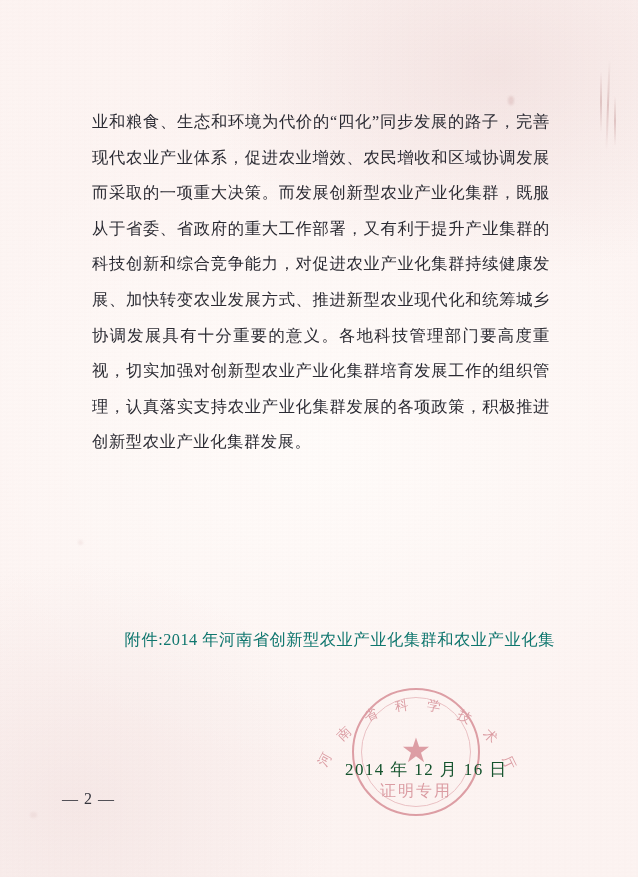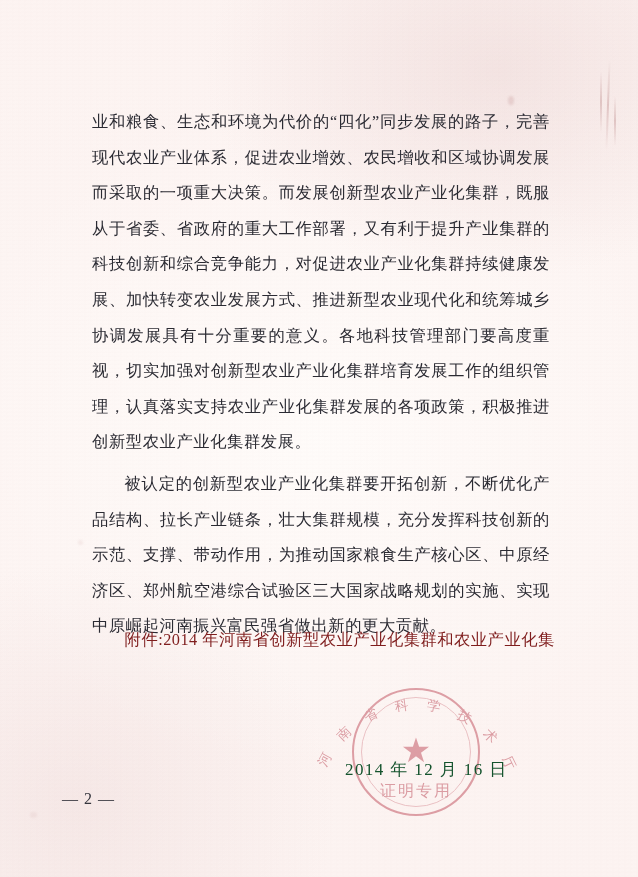--- a/index.html
+++ b/index.html
@@ -69,21 +69,21 @@
     margin: 0 0 6px 0;
   }
   .para.indent {
     text-indent: 2em;
   }
   .attach {
     position: absolute;
     left: 92px;
     top: 622px;
     width: 470px;
-    color: #7f1d1d;
+    color: #0f766e;
     font-size: 16.3px;
     line-height: 36px;
     letter-spacing: .5px;
   }
   .attach .l1 { text-indent: 2em; }
   .attach .l2 { text-indent: 3.1em; }
 
   .date-line {
     position: absolute;
     left: 345px;
@@ -177,21 +177,20 @@
 <div class="streak s3"></div>
 
 <div class="blot" style="left:508px;top:96px;width:6px;height:9px;"></div>
 <div class="blot" style="left:78px;top:540px;width:5px;height:5px;opacity:.5;"></div>
 <div class="blot" style="left:30px;top:812px;width:7px;height:6px;opacity:.45;"></div>
 
 <div class="content">
 
   <div class="body-text">
     <p class="para">业和粮食、生态和环境为代价的“四化”同步发展的路子，完善现代农业产业体系，促进农业增效、农民增收和区域协调发展而采取的一项重大决策。而发展创新型农业产业化集群，既服从于省委、省政府的重大工作部署，又有利于提升产业集群的科技创新和综合竞争能力，对促进农业产业化集群持续健康发展、加快转变农业发展方式、推进新型农业现代化和统筹城乡协调发展具有十分重要的意义。各地科技管理部门要高度重视，切实加强对创新型农业产业化集群培育发展工作的组织管理，认真落实支持农业产业化集群发展的各项政策，积极推进创新型农业产业化集群发展。</p>
-    <p class="para indent">被认定的创新型农业产业化集群要开拓创新，不断优化产品结构、拉长产业链条，壮大集群规模，充分发挥科技创新的示范、支撑、带动作用，为推动国家粮食生产核心区、中原经济区、郑州航空港综合试验区三大国家战略规划的实施、实现中原崛起河南振兴富民强省做出新的更大贡献。</p>
   </div>
 
   <div class="attach">
     <div class="l1">附件:2014 年河南省创新型农业产业化集群和农业产业化集</div>
   </div>
 
   <div class="seal">
     <div class="ring"></div>
     <div class="ring inner"></div>
     <div class="seal-text">

